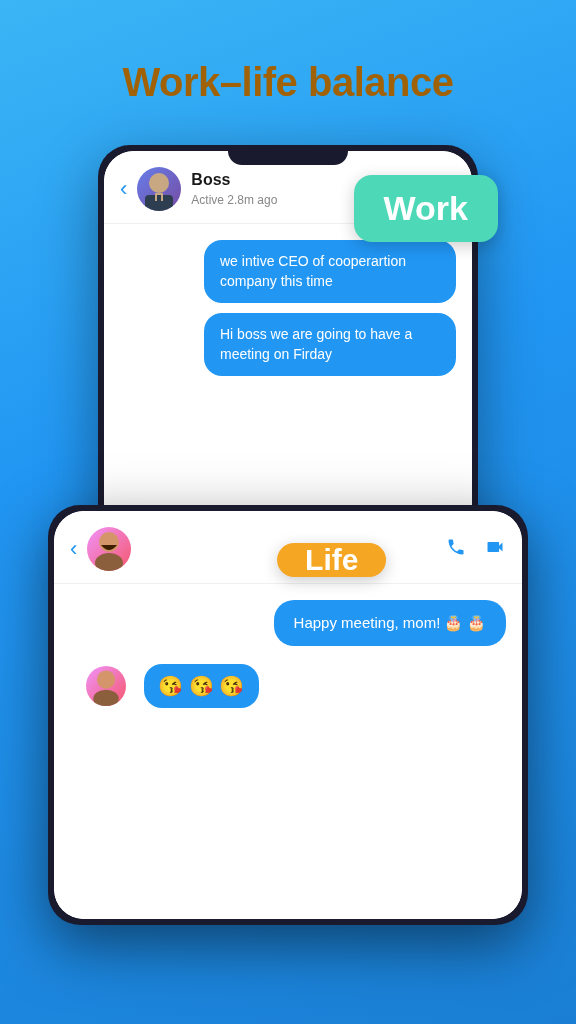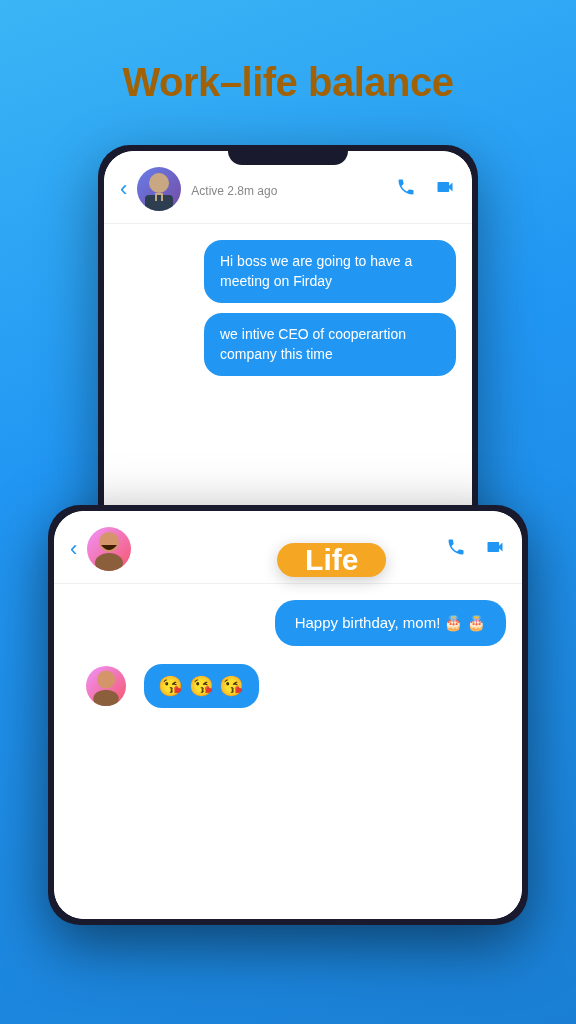--- a/index.html
+++ b/index.html
@@ -276,45 +276,47 @@
           <div class="avatar avatar-work">
 
             <svg viewBox="0 0 44 44" xmlns="http://www.w3.org/2000/svg">
               <circle cx="22" cy="16" r="10" fill="#c8a882"></circle>
               <rect x="8" y="28" width="28" height="20" rx="4" fill="#2c3e50"></rect>
               <rect x="18" y="26" width="8" height="8" fill="#c8a882"></rect>
               <rect x="20" y="28" width="4" height="6" fill="#2c3e50"></rect>
             </svg>
           </div>
           <div class="contact-info">
+            <div class="contact-name">Boss</div>
             <div class="contact-status">Active 2.8m ago</div>
           </div>
           <div class="header-icons">
             <span class="icon-phone">
               <svg width="20" height="20" viewBox="0 0 24 24" fill="#2196f3">
                 <path d="M6.6 10.8c1.4 2.8 3.8 5.1 6.6 6.6l2.2-2.2c.3-.3.7-.4 1-.2 1.1.4 2.3.6 3.6.6.6 0 1 .4 1 1V20c0 .6-.4 1-1 1-9.4 0-17-7.6-17-17 0-.6.4-1 1-1h3.5c.6 0 1 .4 1 1 0 1.3.2 2.5.6 3.6.1.3 0 .7-.2 1L6.6 10.8z"></path>
               </svg>
             </span>
             <span class="icon-video">
               <svg width="22" height="20" viewBox="0 0 24 24" fill="#2196f3">
                 <path d="M17 10.5V7c0-.55-.45-1-1-1H4c-.55 0-1 .45-1 1v10c0 .55.45 1 1 1h12c.55 0 1-.45 1-1v-3.5l4 4v-11l-4 4z"></path>
               </svg>
             </span>
           </div>
         </div>
 
         <div class="messages">
+          <div class="msg-bubble">we intive CEO of cooperartion company this time</div>
           <div class="msg-bubble">Hi boss we are going to have a meeting on Firday</div>
-          <div class="msg-bubble">we intive CEO of cooperartion company this time</div>
         </div>
 
       </div>
     </div>
   </div>
 
+  <div class="work-label">Work</div>
 
   <div class="phone-front">
     <div class="phone-front-inner">
       <div class="life-screen">
 
         <div class="chat-header">
           <span class="back-arrow">‹</span>
           <div class="avatar avatar-life">
 
             <svg viewBox="0 0 44 44" xmlns="http://www.w3.org/2000/svg">
@@ -331,21 +333,21 @@
             </span>
             <span class="icon-video">
               <svg width="22" height="20" viewBox="0 0 24 24" fill="#2196f3">
                 <path d="M17 10.5V7c0-.55-.45-1-1-1H4c-.55 0-1 .45-1 1v10c0 .55.45 1 1 1h12c.55 0 1-.45 1-1v-3.5l4 4v-11l-4 4z"></path>
               </svg>
             </span>
           </div>
         </div>
 
         <div class="messages">
-          <div class="birthday-msg">Happy birthday, mom! 🎂 🎂</div>
+          <div class="birthday-msg">Happy meeting, mom! 🎂 🎂</div>
 
           <div class="emoji-row">
             <div class="avatar avatar-life" style="width:40px;height:40px;">
               <svg viewBox="0 0 44 44" xmlns="http://www.w3.org/2000/svg">
                 <circle cx="22" cy="15" r="10" fill="#d4956a"></circle>
                 <ellipse cx="22" cy="36" rx="14" ry="10" fill="#8b5e3c"></ellipse>
               </svg>
             </div>
             <div class="emoji-bubble">
               <span>😘</span>

